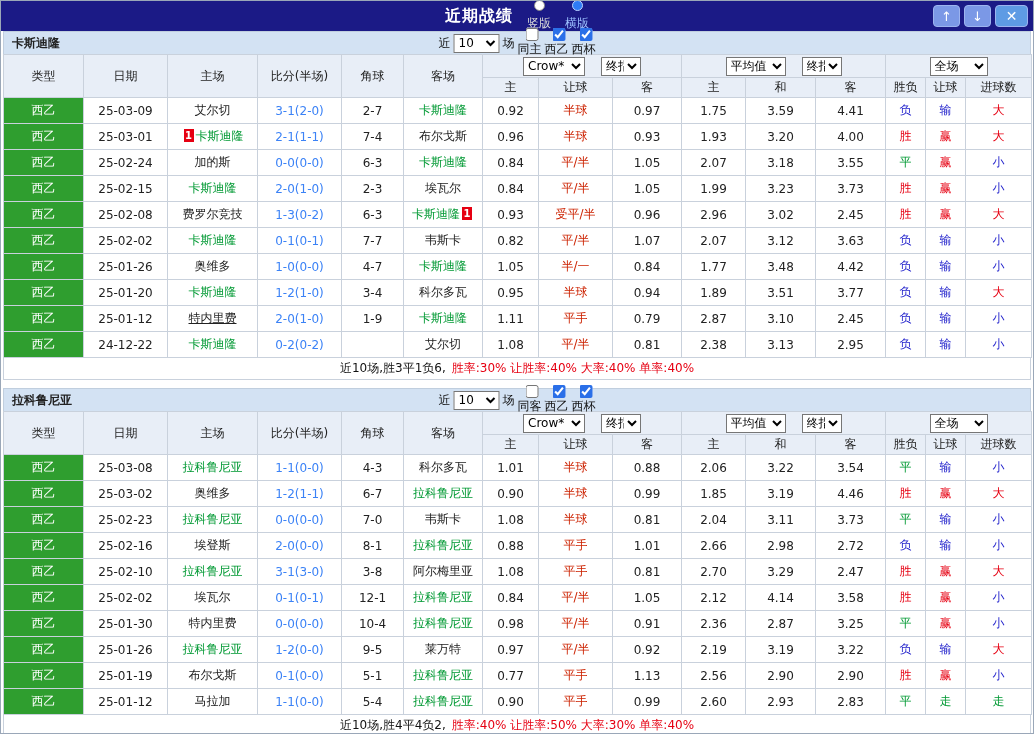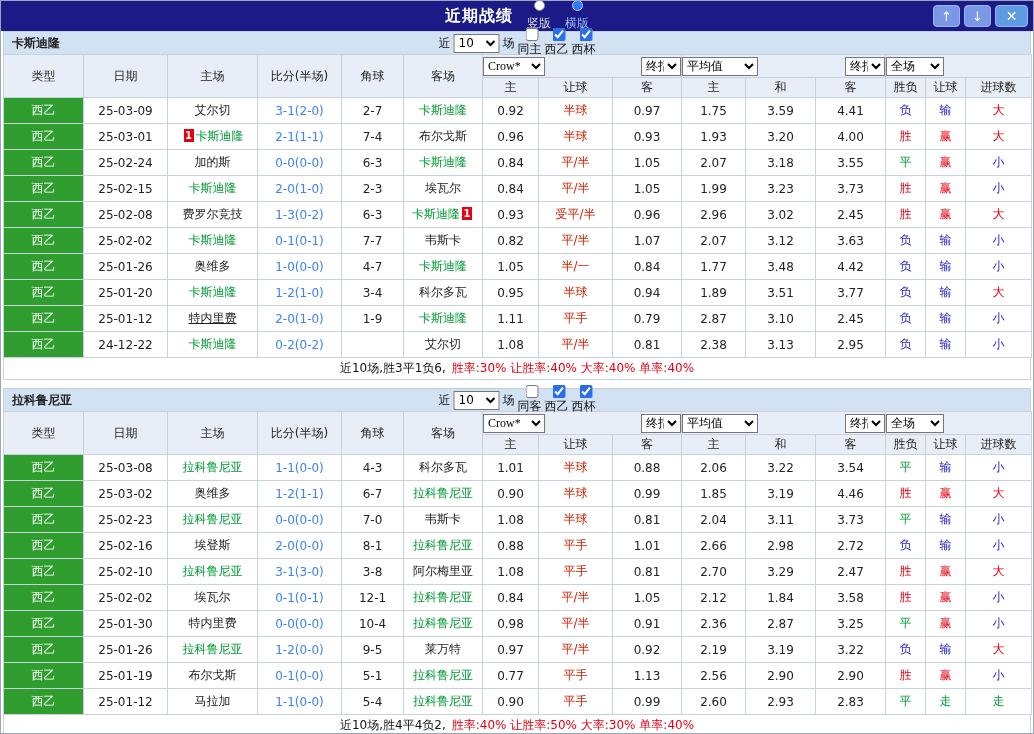--- a/index.html
+++ b/index.html
@@ -22,31 +22,31 @@
   .section { padding:0 2px; }
   .gap { height:8px; }
   .sec-bar { height:23px; background:#d3e2f3; border:1px solid #c0cede; border-bottom:none; display:flex; align-items:center; position:relative; }
   .sec-team { font-weight:bold; color:#222; font-size:12px; padding-left:8px; }
   .sec-controls { position:absolute; left:50%; transform:translateX(-50%); display:flex; align-items:center; gap:3px; font-size:12px; color:#111; white-space:nowrap; }
   .sec-controls label { display:flex; align-items:center; cursor:pointer;flex-direction:column; }
   select { font-size:12px; height:19px; border:1px solid #767676; background:#fff; font-family:inherit; padding:0; }
   .count-sel { width:46px; }
   .comp-sel { width:62px; }
   .kind-sel { width:40px; }
-  .avg-sel  { width:76px; }
+  .avg-sel  { width:60px; }
   .full-sel { width:58px; }
   input[type=checkbox] { width:13px; height:13px; accent-color:#2a6fe8; margin:0 2px 0 7px; }
 
   
   table { width:100%; border-collapse:collapse; table-layout:fixed; font-size:12px; }
   th,td { border:1px solid #c9d1dc; text-align:center; overflow:hidden; white-space:nowrap; padding:0; }
   thead th { background:#e8eef7; font-weight:normal; color:#222; }
   tr.sel-row th { height:23px; }
   tr.lbl-row th { height:20px; }
-  .sel-wrap { display:flex; justify-content:space-between; align-items:center; gap:16px;font-family:Liberation Serif, serif; }
+  .sel-wrap { display:flex; justify-content:center; align-items:center; gap:16px; }
   tbody td { height:26px; color:#222; background:#fff; }
   .td-type { background:#2f9e2f; color:#fff; }
   .hl { color:#009933; }
   .ul { text-decoration:underline; }
   .td-score { color:#3b82f6; }
   .td-hcp { color:#cc2200; }
   .c-red { color:#e60012; }
   .c-blue { color:#2323cc; }
   .c-green { color:#009933; }
   .card { display:inline-block; background:#e60012; color:#fff; font-size:10px; line-height:13px; min-width:10px; padding:0 1px; margin:0 2px; vertical-align:1px; font-weight:bold; }
@@ -507,21 +507,21 @@
             <td class="td-type">西乙</td>
             <td>25-02-02</td>
             <td><span class="">埃瓦尔</span></td>
             <td class="td-score">0-1(0-1)</td>
             <td>12-1</td>
             <td><span class="hl">拉科鲁尼亚</span></td>
             <td>0.84</td>
             <td class="td-hcp">平/半</td>
             <td>1.05</td>
             <td>2.12</td>
-            <td>1.84</td>
+            <td>4.14</td>
             <td>3.58</td>
             <td class="c-red">胜</td>
             <td class="c-red">赢</td>
             <td class="c-blue">小</td>
           </tr>
           <tr>
             <td class="td-type">西乙</td>
             <td>25-01-30</td>
             <td><span class="">特内里费</span></td>
             <td class="td-score">0-0(0-0)</td>

